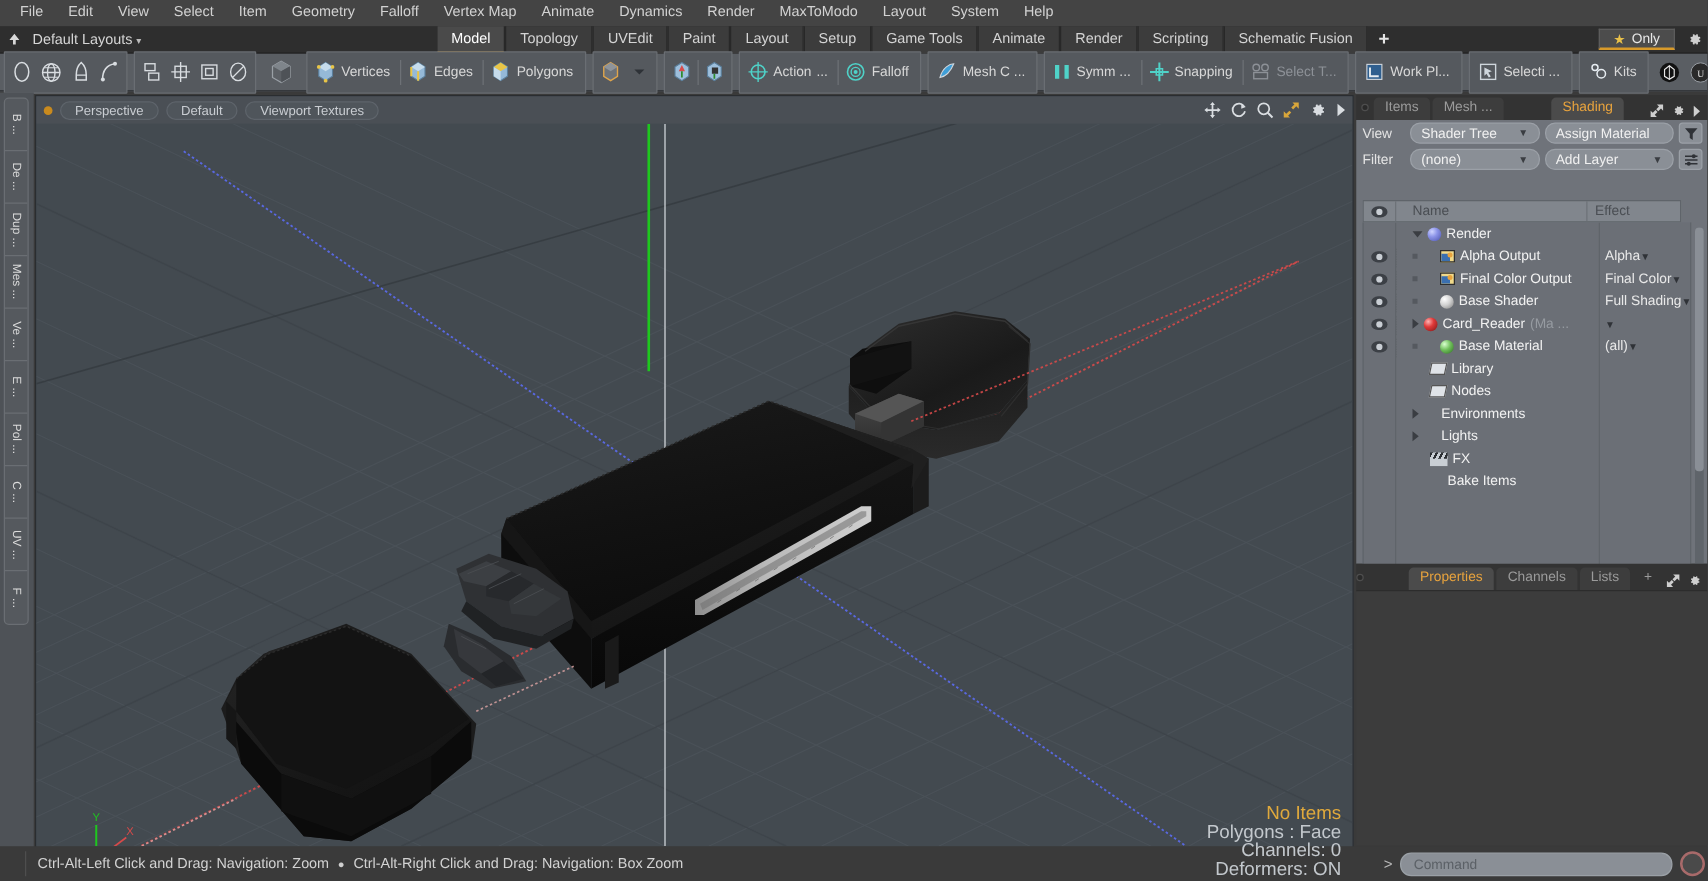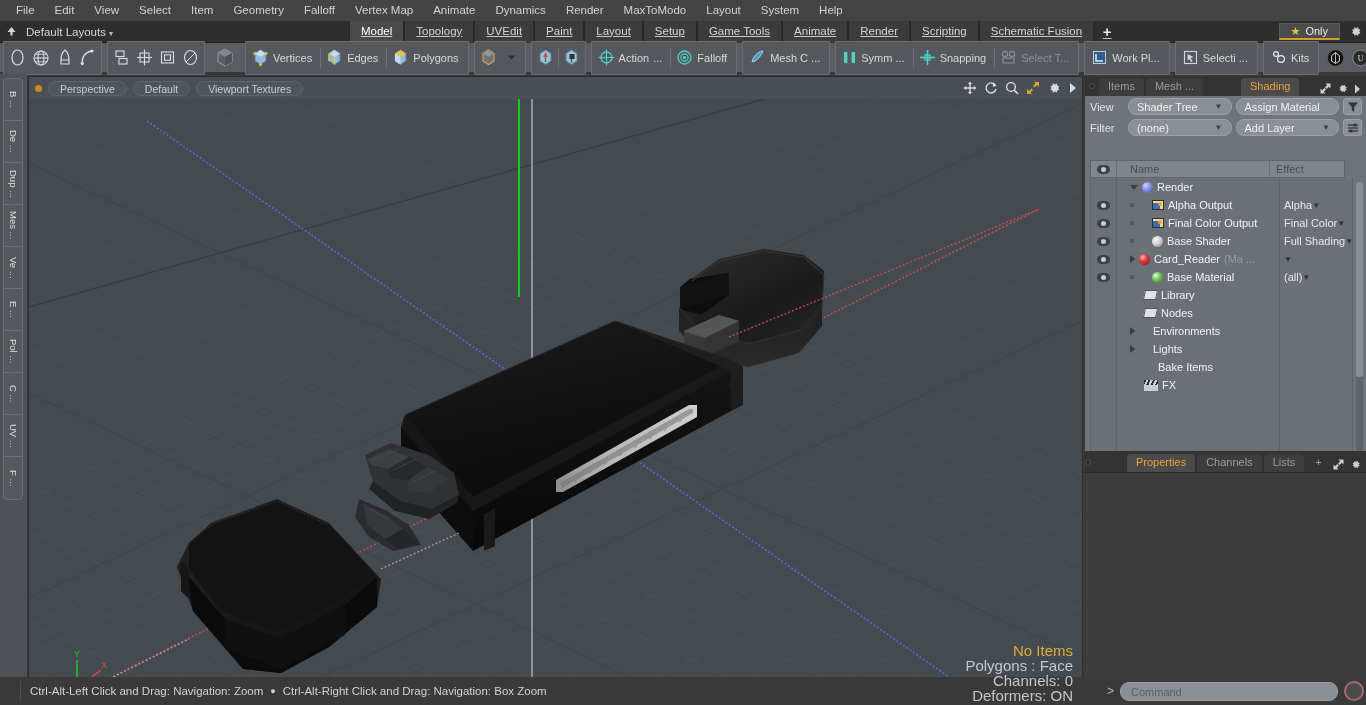--- a/index.html
+++ b/index.html
@@ -30,21 +30,21 @@
     border-bottom:1px solid #1f1f1f;
   }
   .lay-arrow{
     width:22px; height:22px; display:flex; align-items:center; justify-content:center;
     color:#cfcfcf; font-size:11px;
   }
   .lay-name{
     color:#d6d6d6; font-size:11.5px; padding:0 6px 0 4px; white-space:nowrap;
   }
   .lay-name .caret{ font-size:8px; margin-left:3px; color:#bbb;}
-  .tabs{ display:flex; align-items:flex-end; height:22px; margin-left:230px;text-decoration:underline;}
+  .tabs{ display:flex; align-items:flex-end; height:22px; margin-left:230px;}
   .tab{
     height:22px; line-height:21px; padding:0 11px;
     background:#3c3c3c; color:#d4d4d4; font-size:11.5px;
     border-left:1px solid #282828; border-right:1px solid #282828;
     white-space:nowrap; cursor:default; position:relative;
   }
   .tab.active{ background:#4a4a4a; color:#ffffff; }
   .tab.active:after{
     content:""; position:absolute; left:0; right:0; bottom:0; height:2px;
     background:#d89a2a;
@@ -1058,33 +1058,33 @@
             <span class="tname">Lights</span>
           </div>
           <div class="c-eff"></div>
         </div>
 
         <div class="tr">
           <div class="c-eye"></div>
           <div class="c-name">
             <span class="indent"></span>
               <span class="indent"></span>
-              <span class="indent"></span>
-            <span class="tname">Bake Items</span>
+            <span class="fx-ic"></span>
+            <span class="tname">FX</span>
           </div>
           <div class="c-eff"></div>
         </div>
 
         <div class="tr">
           <div class="c-eye"></div>
           <div class="c-name">
             <span class="indent"></span>
               <span class="indent"></span>
-            <span class="fx-ic"></span>
-            <span class="tname">FX</span>
+              <span class="indent"></span>
+            <span class="tname">Bake Items</span>
           </div>
           <div class="c-eff"></div>
         </div>
       </div>
 
       <div class="rp-scroll">
           <i></i>
         </div>
     </div>
 

